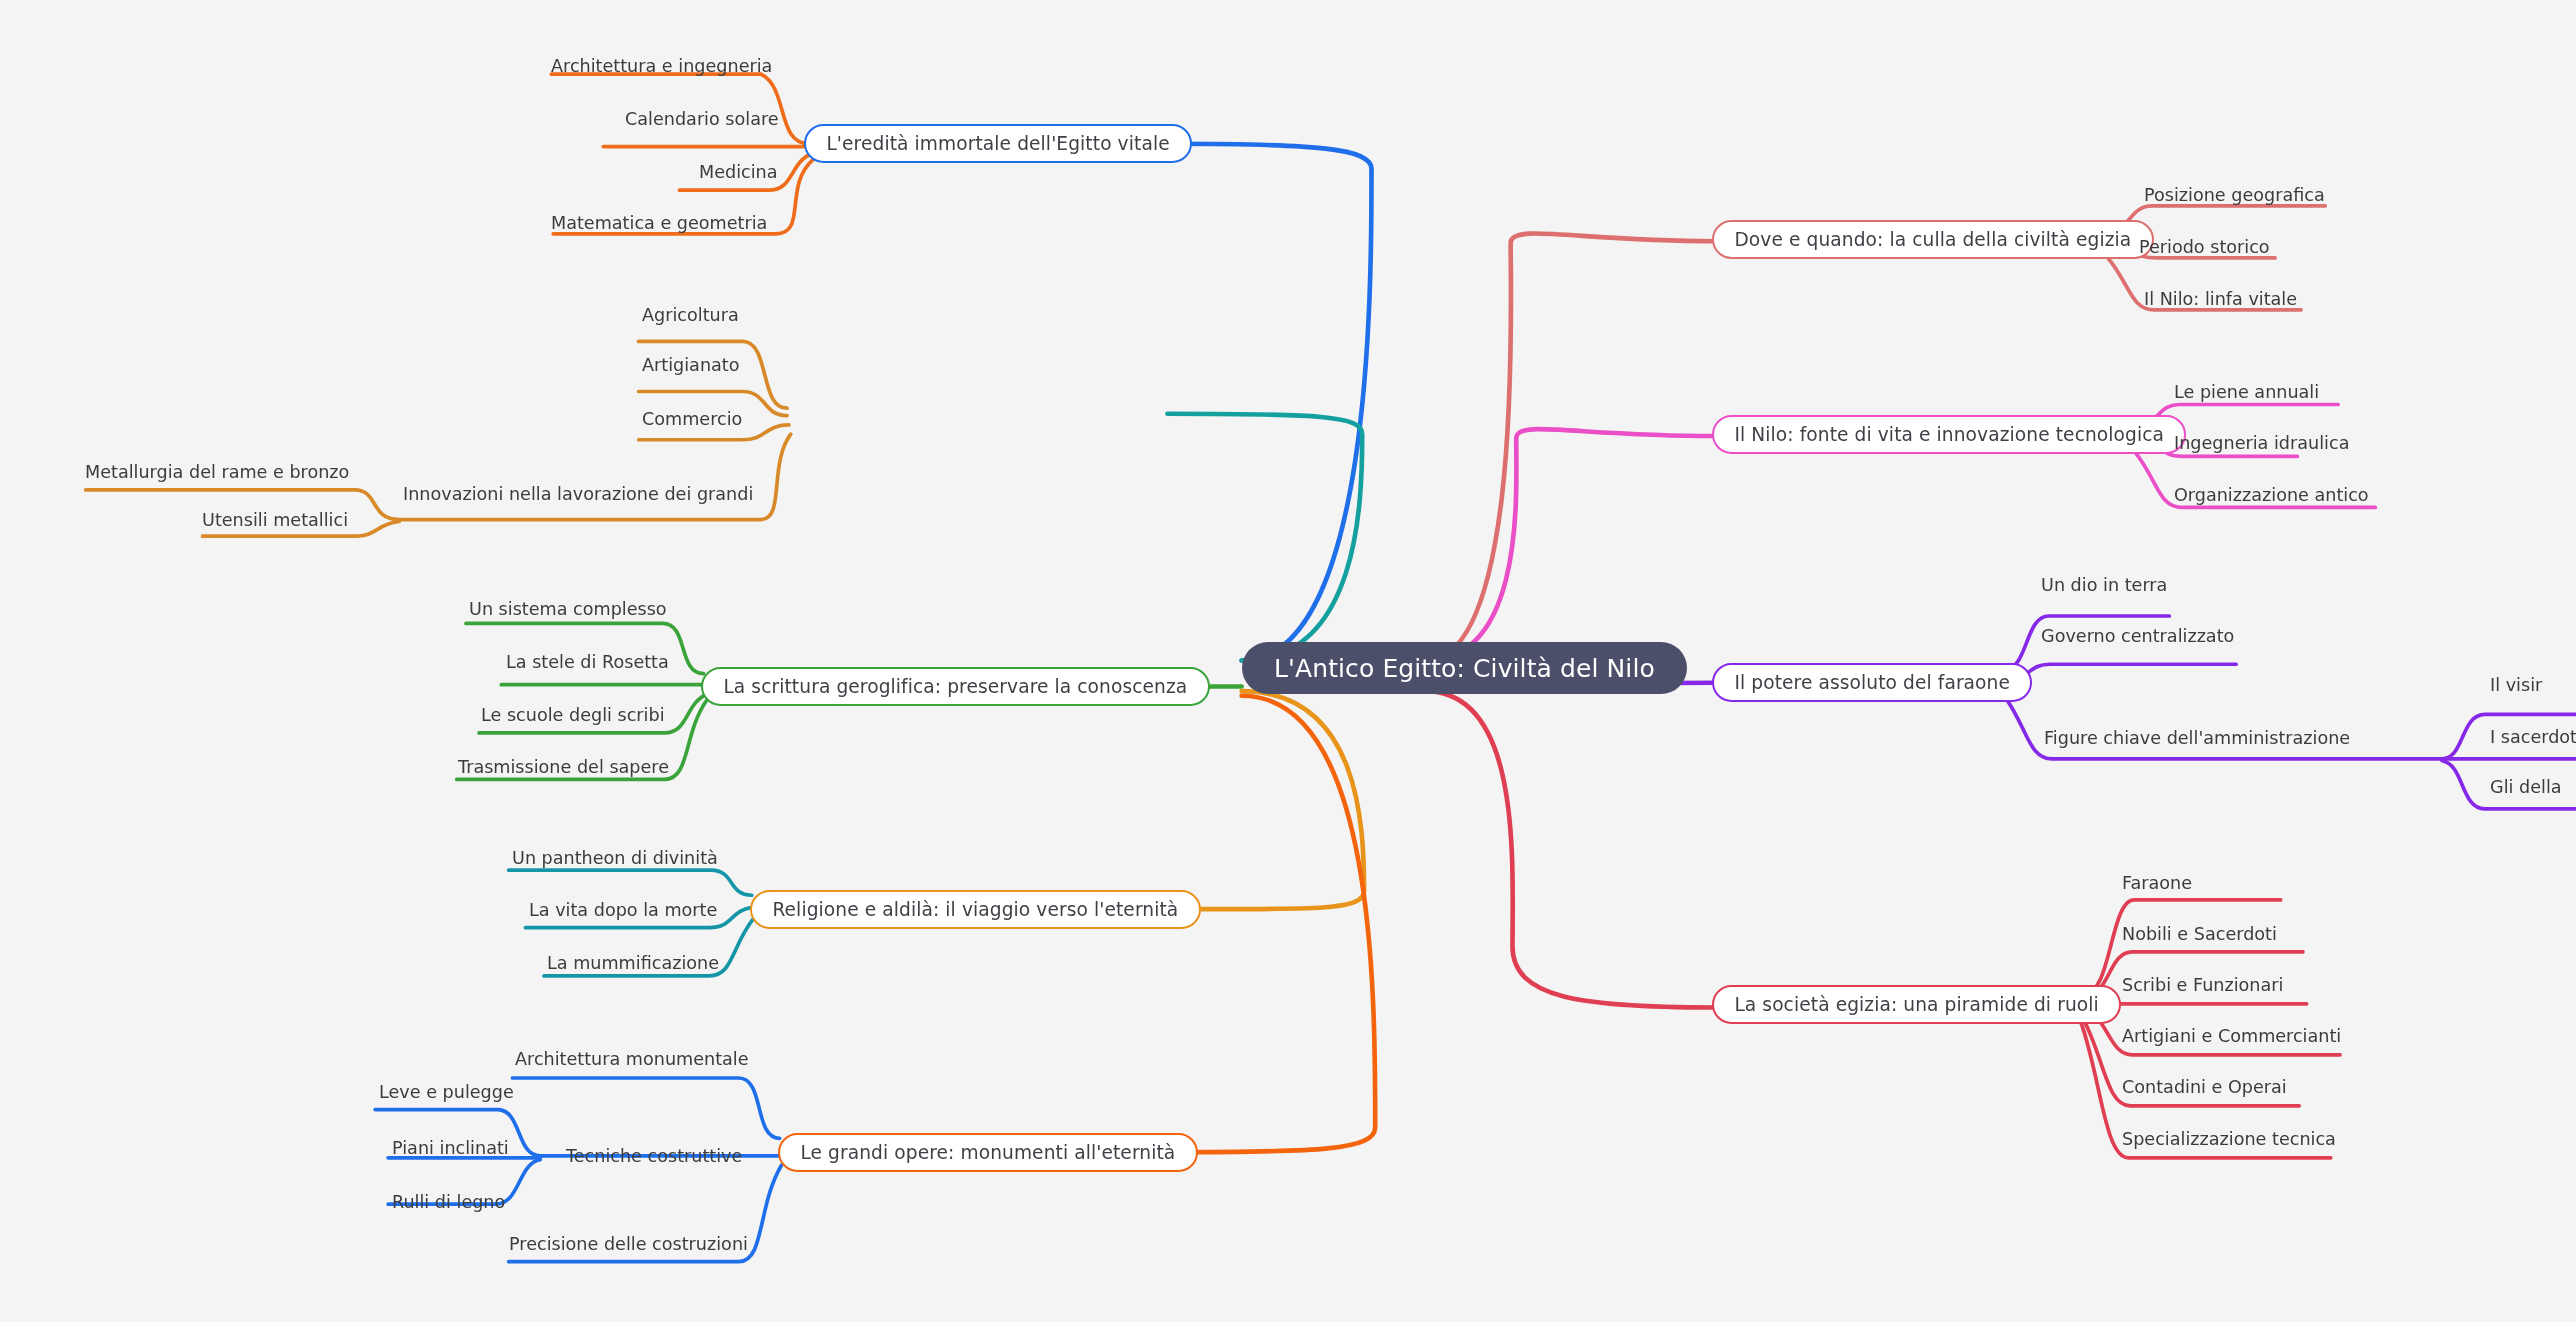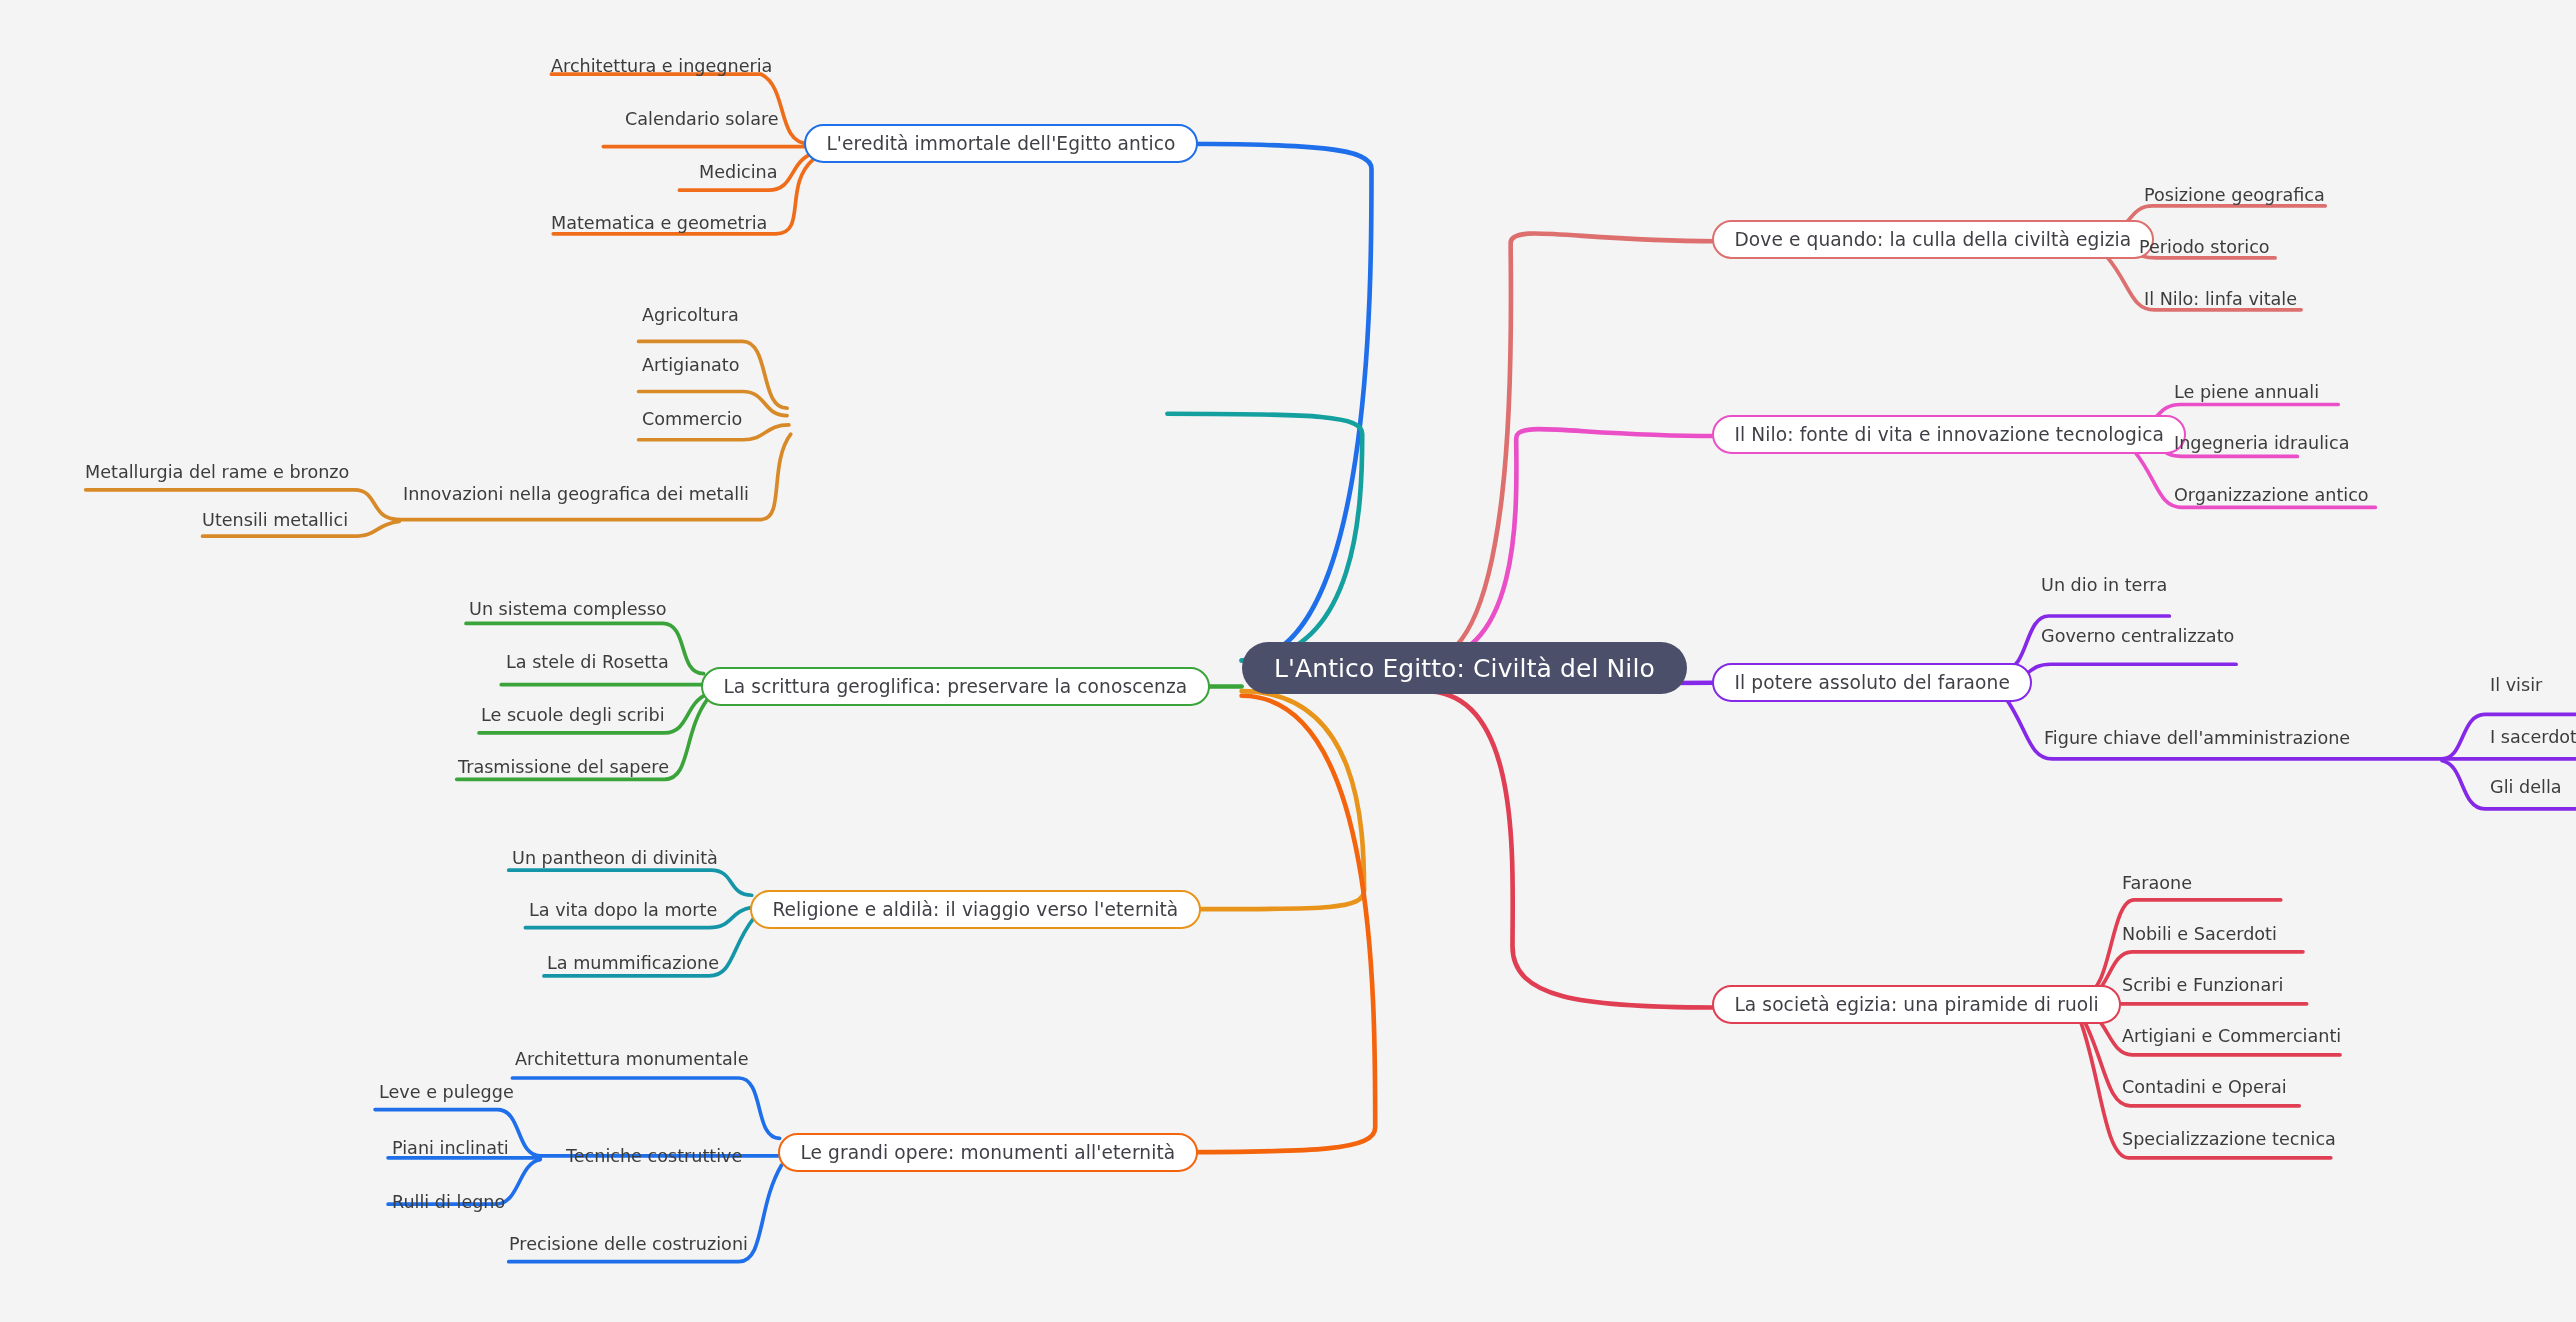--- a/index.html
+++ b/index.html
@@ -113,21 +113,21 @@
     <path d="M2246,1072 C2276,1072 2274,970 2300,970 L2458,970" fill="none" stroke="#e03e52" stroke-width="4" stroke-linecap="round"></path>
     <path d="M2246,1074 C2274,1074 2272,1026 2298,1026 L2482,1026" fill="none" stroke="#e03e52" stroke-width="4" stroke-linecap="round"></path>
     <path d="M2246,1082 L2486,1082" fill="none" stroke="#e03e52" stroke-width="4" stroke-linecap="round"></path>
     <path d="M2246,1090 C2272,1094 2272,1137 2298,1137 L2522,1137" fill="none" stroke="#e03e52" stroke-width="4" stroke-linecap="round"></path>
     <path d="M2244,1096 C2268,1140 2270,1192 2296,1192 L2478,1192" fill="none" stroke="#e03e52" stroke-width="4" stroke-linecap="round"></path>
     <path d="M2242,1100 C2264,1160 2268,1248 2294,1248 L2512,1248" fill="none" stroke="#e03e52" stroke-width="4" stroke-linecap="round"></path>
   </svg>
 
   <div class="node root" style="left:1242px;top:642px;">L'Antico Egitto: Civiltà del Nilo</div>
 
-  <div class="node branch" style="left:804px;top:124px;border-color:#1f6feb;">L'eredità immortale dell'Egitto antico</div>
+  <div class="node branch" style="left:804px;top:124px;border-color:#1f6feb;">L'eredità immortale dell'Egitto vitale</div>
 
 
   <div class="node branch" style="left:701px;top:667px;border-color:#3aa33a;">La scrittura geroglifica: preservare la conoscenza</div>
 
   <div class="node branch" style="left:750px;top:890px;border-color:#e8941a;">Religione e aldilà: il viaggio verso l'eternità</div>
 
   <div class="node branch" style="left:778px;top:1133px;border-color:#f4640d;">Le grandi opere: monumenti all'eternità</div>
 
   <div class="node branch" style="left:1712px;top:220px;border-color:#dd6f6f;">Dove e quando: la culla della civiltà egizia</div>
 
@@ -138,21 +138,21 @@
   <div class="node branch" style="left:1712px;top:985px;border-color:#e03e52;">La società egizia: una piramide di ruoli</div>
 
   <div class="leaf" style="left:551px;top:58px;">Architettura e ingegneria</div>
   <div class="leaf" style="left:609px;top:111px;margin-left:16px;">Calendario solare</div>
   <div class="leaf" style="left:682px;top:164px;margin-left:17px;">Medicina</div>
   <div class="leaf" style="left:551px;top:215px;">Matematica e geometria</div>
 
   <div class="leaf" style="left:642px;top:307px;">Agricoltura</div>
   <div class="leaf" style="left:642px;top:357px;">Artigianato</div>
   <div class="leaf" style="left:642px;top:411px;">Commercio</div>
-  <div class="leaf" style="left:403px;top:486px;">Innovazioni nella geografica dei metalli</div>
+  <div class="leaf" style="left:403px;top:486px;">Innovazioni nella lavorazione dei grandi</div>
   <div class="leaf sub" style="left:85px;top:464px;">Metallurgia del rame e bronzo</div>
   <div class="leaf sub" style="left:202px;top:512px;">Utensili metallici</div>
 
   <div class="leaf" style="left:469px;top:601px;">Un sistema complesso</div>
   <div class="leaf" style="left:506px;top:654px;">La stele di Rosetta</div>
   <div class="leaf" style="left:481px;top:707px;">Le scuole degli scribi</div>
   <div class="leaf" style="left:458px;top:759px;">Trasmissione del sapere</div>
 
   <div class="leaf" style="left:512px;top:850px;">Un pantheon di divinità</div>
   <div class="leaf" style="left:529px;top:902px;">La vita dopo la morte</div>

